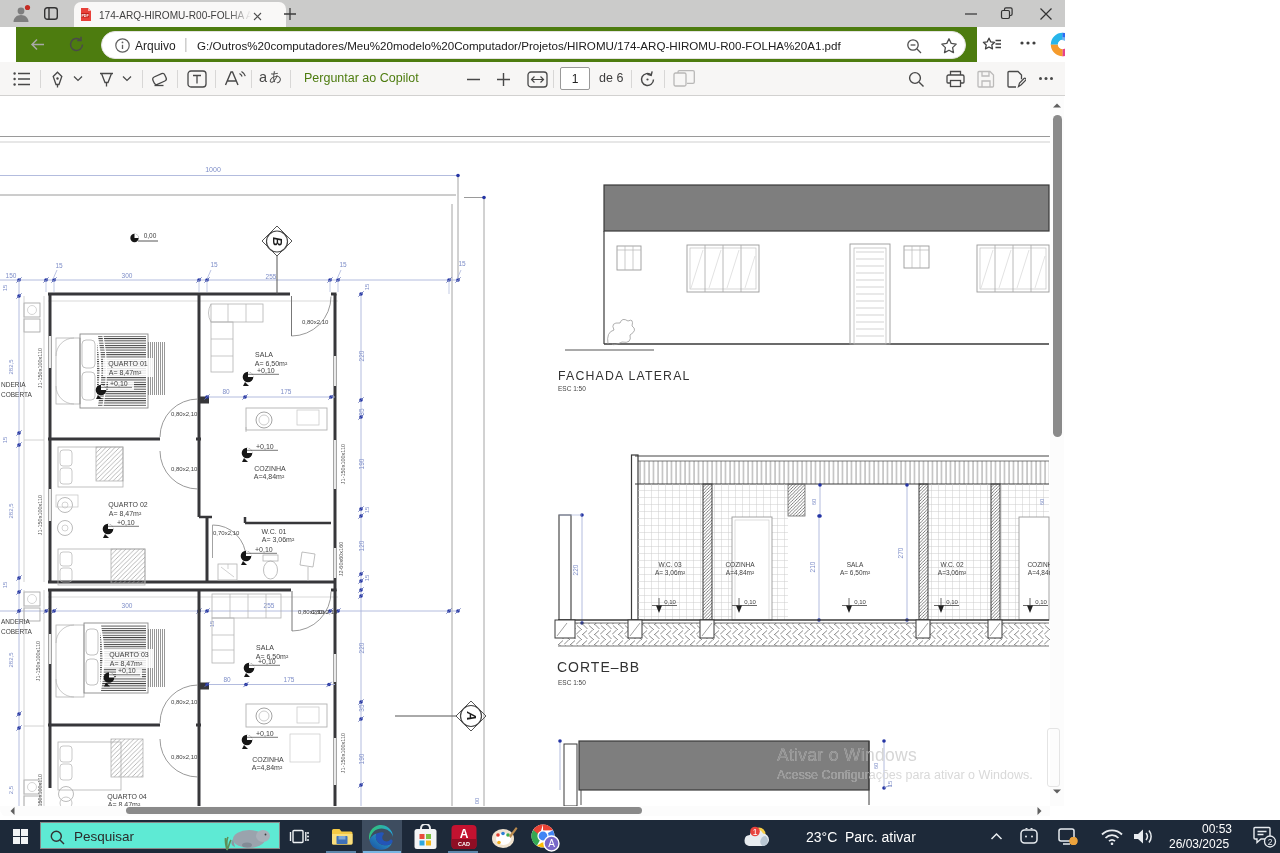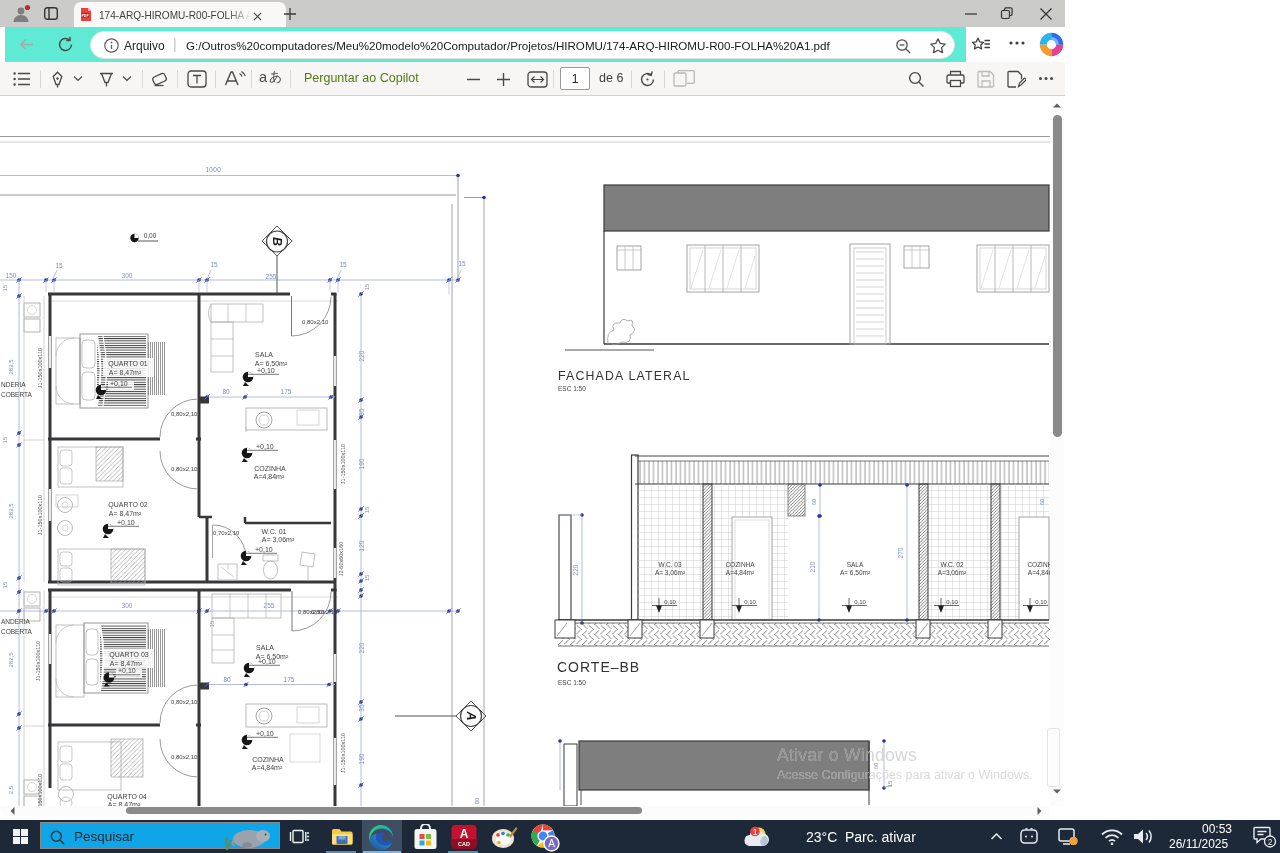--- a/index.html
+++ b/index.html
@@ -1,19 +1,19 @@
 <!DOCTYPE html>
 <html><head><meta charset="utf-8"><style>
 *{margin:0;padding:0;box-sizing:border-box}
 html,body{width:1280px;height:853px;overflow:hidden;background:#fff;font-family:"Liberation Sans",sans-serif}
 #win{position:absolute;left:0;top:0;width:1065px;height:817px;background:#fff;border-radius:0 0 8px 8px;overflow:hidden}
 #titlebar{position:absolute;left:0;top:0;width:1065px;height:27px;background:#cbcbca}
 #tab{position:absolute;left:74px;top:2px;width:212px;height:25px;background:#f9f8f7;border-radius:7px 7px 0 0}
 #tabtitle{position:absolute;left:25px;top:7.5px;font-size:10.1px;color:#3f3f3f;white-space:nowrap;width:152px;overflow:hidden;-webkit-mask-image:linear-gradient(90deg,#000 85%,transparent)}
-#addr{position:absolute;left:5px;top:27px;width:961px;height:35px;background:#5eead4}
+#addr{position:absolute;left:16px;top:27px;width:961px;height:35px;background:#4d7c0f}
 #pill{position:absolute;left:85px;top:3.5px;width:865px;height:28px;background:#fff;border:1px solid #e3e2e0;border-radius:15px}
 #pdfbar{position:absolute;left:0;top:62px;width:1065px;height:34px;background:#f7f6f5;border-bottom:1px solid #d2d1d0}
 .sep{position:absolute;top:8px;width:1px;height:18px;background:#d8d7d6}
 #content{position:absolute;left:0;top:96px;width:1050px;height:710px;background:#fff}
 #taskbar{position:absolute;left:0;top:820px;width:1280px;height:33px;background:#1d2939}
 .tbtxt{position:absolute;color:#fff;font-size:14px}
 #vscroll{position:absolute;left:1050px;top:96px;width:14px;height:710px;background:#fcfcfc}
 #hscroll{position:absolute;left:0;top:806px;width:1050px;height:10px;background:#fcfcfc}
 .ico{position:absolute}
 text{font-family:"Liberation Sans",sans-serif}
@@ -765,21 +765,21 @@
       </svg>
  </div>
 </div>
 <div id="taskbar">
  <svg class="ico" style="left:13px;top:9px" width="15" height="15" viewBox="0 0 15 15">
       <rect x="0" y="0" width="7" height="7" fill="#f2f4f6"></rect>
       <rect x="8" y="0" width="7" height="7" fill="#f2f4f6"></rect>
       <rect x="0" y="8" width="7" height="7" fill="#f2f4f6"></rect>
       <rect x="8" y="8" width="7" height="7" fill="#f2f4f6"></rect>
     </svg>
- <div style="position:absolute;left:40px;top:2px;width:240px;height:27px;background:#0ea5e9;border:1px solid #888">
+ <div style="position:absolute;left:40px;top:2px;width:240px;height:27px;background:#5eead4;border:1px solid #888">
   <svg class="ico" style="left:9px;top:7px" width="15" height="15" viewBox="0 0 15 15">
         <circle cx="6.3" cy="6.3" r="5" fill="none" stroke="#333" stroke-width="1.4"></circle>
         <line x1="10" y1="10" x2="14" y2="14" stroke="#333" stroke-width="1.4"></line>
       </svg>
   <span style="position:absolute;left:33px;top:6px;font-size:13.5px;color:#2b2b2b">Pesquisar</span>
   <svg class="ico" style="left:172px;top:1px" width="62" height="27" viewBox="0 0 62 27">
    <path d="M14 26c-1-4-2-8-1.5-12M14 26c0-5-1-9 1-13M14 26c2-3 2-7 4-10" stroke="#5d8f57" stroke-width="1.6" fill="none"></path>
    <ellipse cx="36" cy="15" rx="16" ry="9" fill="#9aa3ad"></ellipse>
    <ellipse cx="50" cy="12" rx="7" ry="6" fill="#a8b0b9"></ellipse>
    <circle cx="52.5" cy="10.5" r="0.9" fill="#3c3c3c"></circle>
@@ -880,20 +880,20 @@
     </svg>
  <svg class="ico" style="left:1100px;top:8px" width="24" height="17" viewBox="0 0 24 17">
       <path d="M2 6.5a14 14 0 0 1 20 0M5.5 10a9 9 0 0 1 13 0M9 13.2a4.5 4.5 0 0 1 6 0" fill="none" stroke="#e8ecf0" stroke-width="1.8"></path>
       <circle cx="12" cy="15.8" r="1.3" fill="#e8ecf0"></circle>
     </svg>
  <svg class="ico" style="left:1133px;top:8px" width="22" height="17" viewBox="0 0 22 17">
       <path d="M1 6h4l5-4.5v14L5 11H1z" fill="#e8ecf0"></path>
       <path d="M13 5a5.5 5.5 0 0 1 0 7M16 2.5a9.5 9.5 0 0 1 0 12" fill="none" stroke="#e8ecf0" stroke-width="1.5"></path>
     </svg>
  <span class="tbtxt" style="left:1202px;top:2px;font-size:12px">00:53</span>
- <span class="tbtxt" style="left:1169px;top:16.5px;font-size:12px">26/11/2025</span>
+ <span class="tbtxt" style="left:1169px;top:16.5px;font-size:12px">26/03/2025</span>
  <svg class="ico" style="left:1253px;top:6px" width="24" height="22" viewBox="0 0 24 22">
   <path d="M2 1.5h14a1 1 0 0 1 1 1V12a1 1 0 0 1-1 1H8l-4 3.5V13H2a1 1 0 0 1-1-1V2.5a1 1 0 0 1 1-1z" fill="none" stroke="#e8ecf0" stroke-width="1.4"></path>
   <path d="M4.5 5.5h9M4.5 8.5h6" stroke="#e8ecf0" stroke-width="1.3"></path>
   <circle cx="17" cy="15.5" r="5.5" fill="#1d2939" stroke="#e8ecf0" stroke-width="1.3"></circle>
   <text x="17" y="19" font-size="8.5" fill="#e8ecf0" text-anchor="middle">2</text>
  </svg>
 </div>
 
 </body></html>

